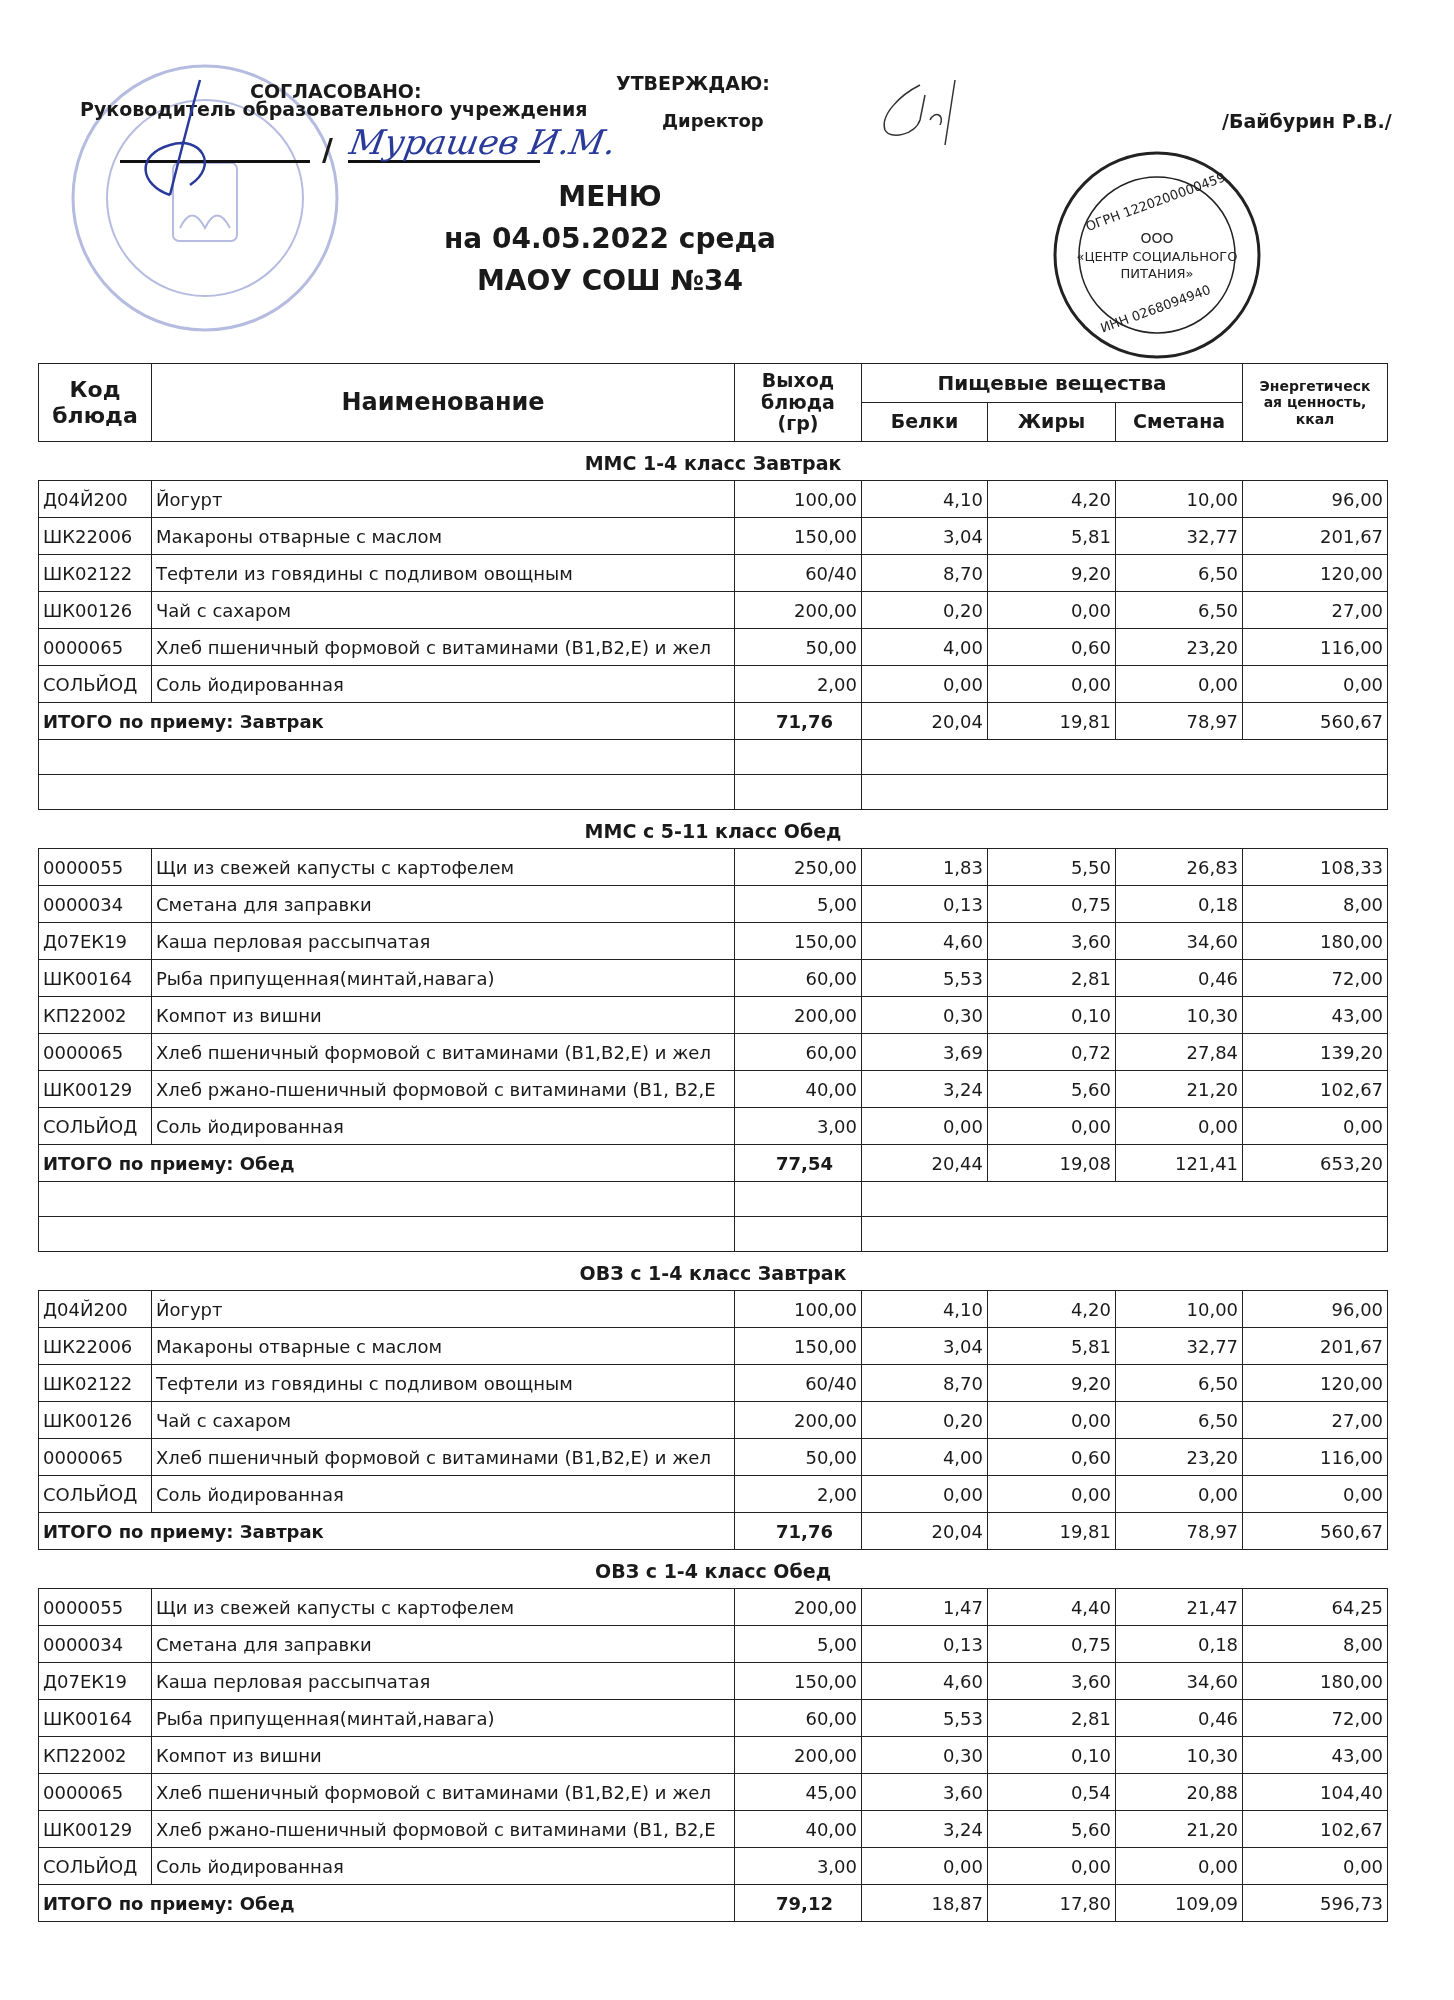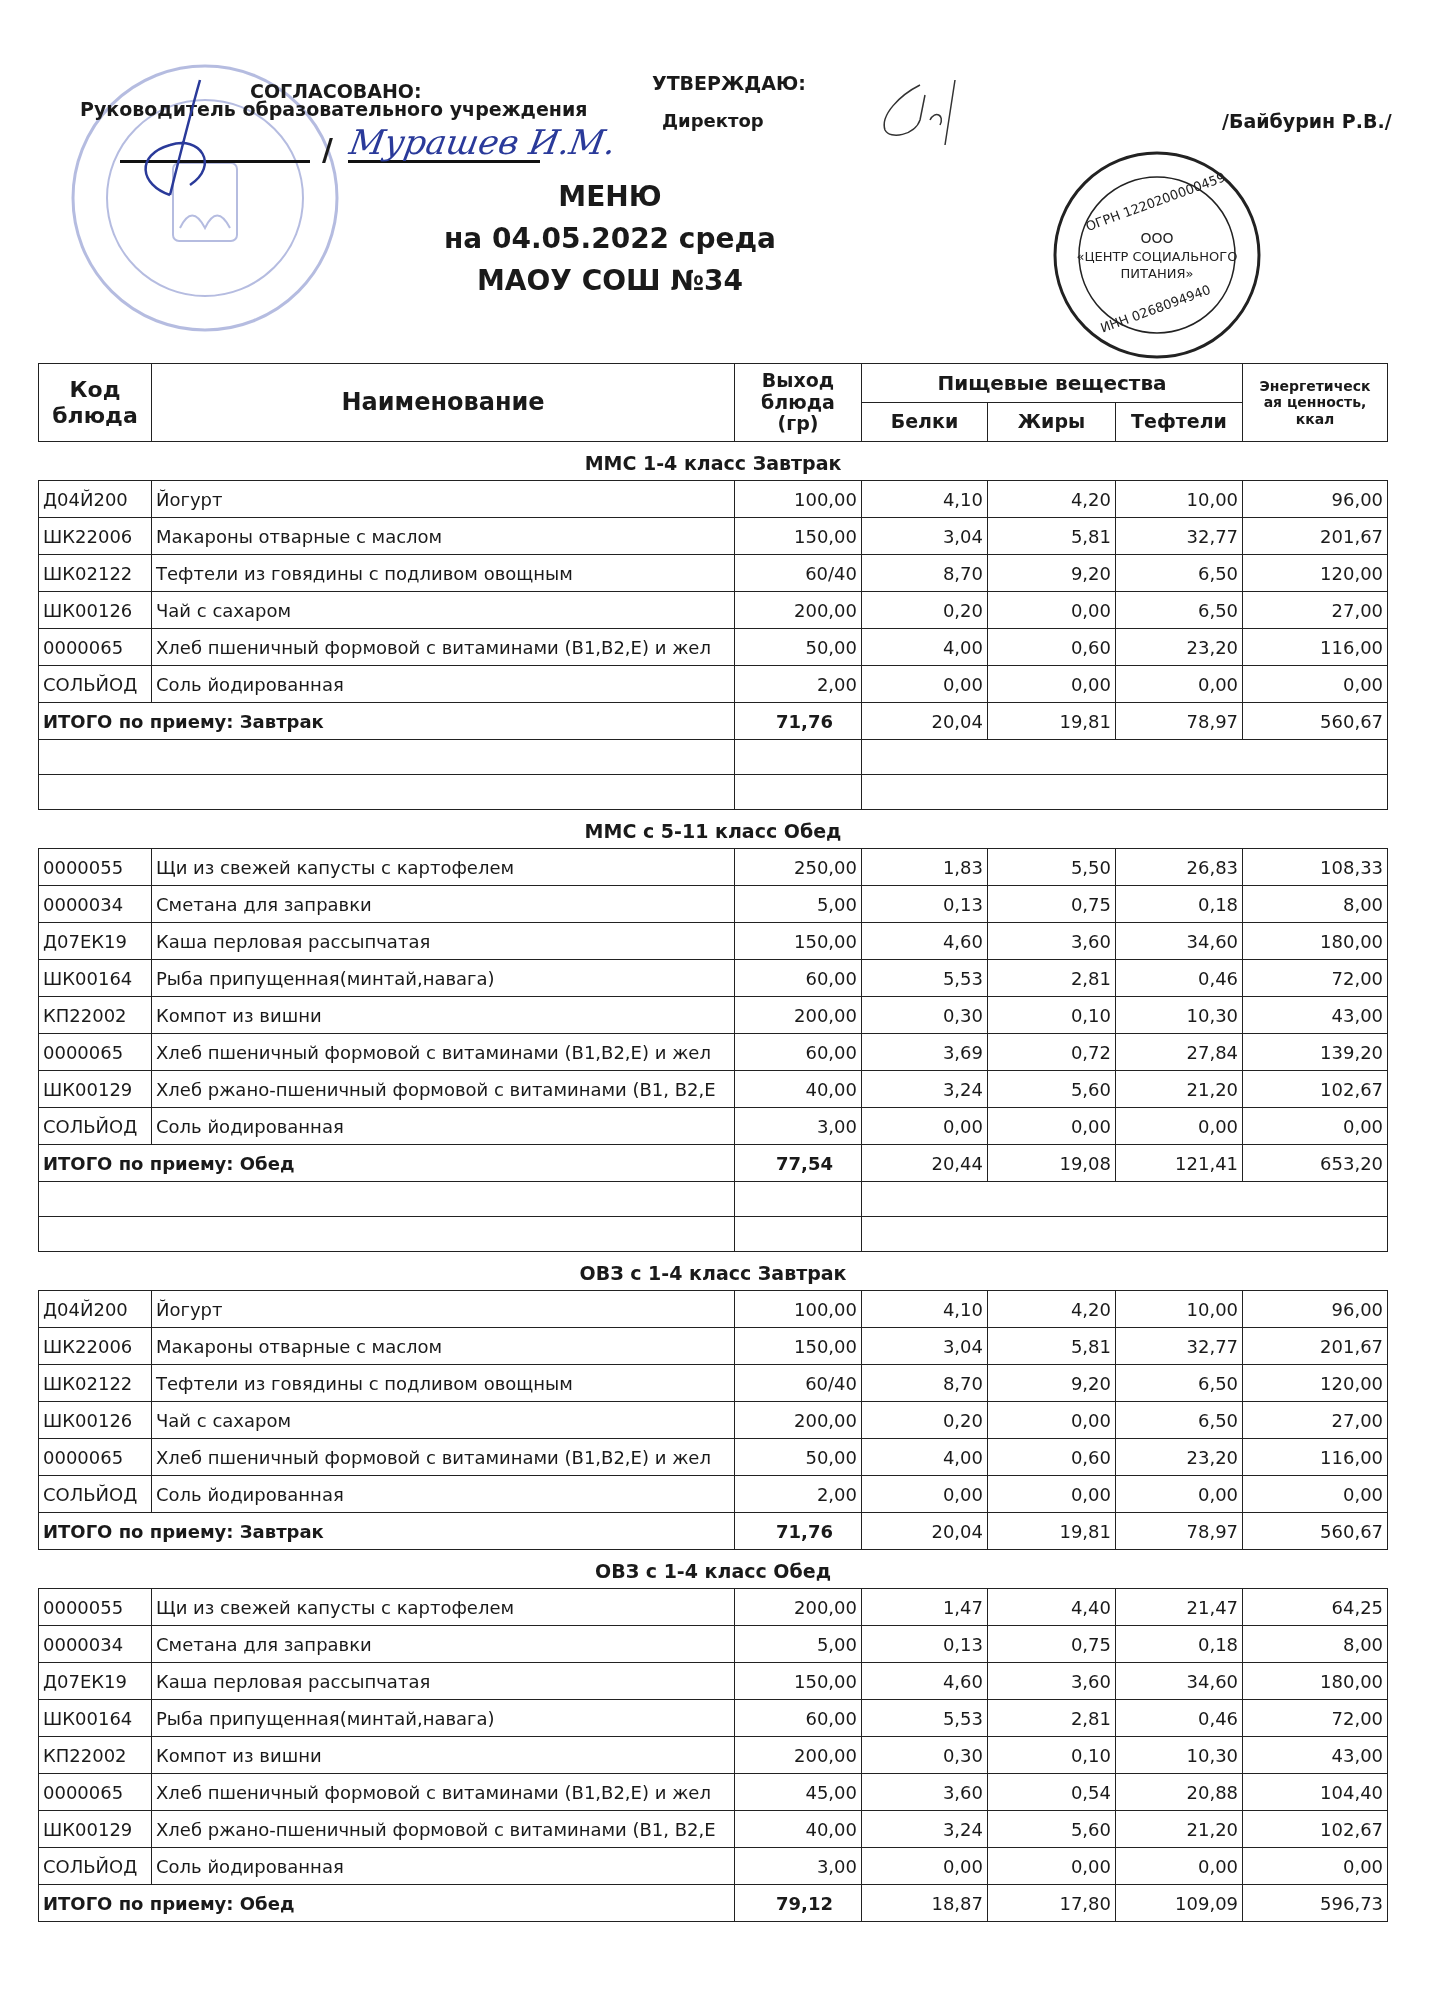--- a/index.html
+++ b/index.html
@@ -3,21 +3,21 @@
   <meta charset="utf-8">
   <style>
     html, body { margin: 0; padding: 0; background: #ffffff; }
     body {
       width: 1454px; height: 2000px; position: relative; overflow: hidden;
       font-family: "DejaVu Sans", sans-serif; color: #1a1a1a;
     }
     .hdr-text { position: absolute; font-weight: bold; font-size: 19px; white-space: nowrap; }
     .approved { left: 250px; top: 80px; text-align: right; }
     .head-role { left: 80px; top: 98px; }
-    .confirm { left: 652px; top: 72px; }
+    .confirm { left: 616px; top: 72px; }
     .director { left: 662px; top: 110px; font-size: 18px; }
     .director-name { left: 1222px; top: 110px; font-size: 19px; }
     .sig-line { position: absolute; height: 3px; background: #111; }
     .sig-line.l1 { left: 120px; top: 160px; width: 190px; }
     .sig-line.l2 { left: 348px; top: 160px; width: 192px; }
     .slash { position: absolute; left: 322px; top: 132px; font-size: 30px; font-weight: bold; }
     .signature-text { position: absolute; left: 350px; top: 122px; font-family: "DejaVu Serif", serif; font-style: italic; font-size: 34px; color: #2a3a9a; transform: skewX(-10deg); }
     .signature-svg { position: absolute; }
     .stamp-left { position: absolute; left: 65px; top: 58px; width: 280px; height: 280px; opacity: 0.55; }
     .stamp-right { position: absolute; left: 1050px; top: 148px; width: 215px; height: 215px; }
@@ -107,21 +107,21 @@
     <tr>
       <th rowspan="2" class="th-code"><span>Код</span><br><span>блюда</span></th>
       <th rowspan="2" class="th-name">Наименование</th>
       <th rowspan="2" class="th-out"><span>Выход</span><br><span>блюда</span><br><span>(гр)</span></th>
       <th colspan="3" class="th-nut">Пищевые вещества</th>
       <th rowspan="2" class="th-energy"><span>Энергетическ</span><br><span>ая ценность,</span><br><span>ккал</span></th>
     </tr>
     <tr>
       <th class="th-sub">Белки</th>
       <th class="th-sub">Жиры</th>
-      <th class="th-sub">Тефтели</th>
+      <th class="th-sub">Сметана</th>
     </tr>
   </thead>
   <tbody id="menu-body">
       <tr class="section">
         <td colspan="7">ММС 1-4 класс Завтрак</td>
       </tr>
       <tr class="item">
         <td class="code">Д04Й200</td>
         <td class="name">Йогурт</td>
         <td class="num out">100,00</td>

